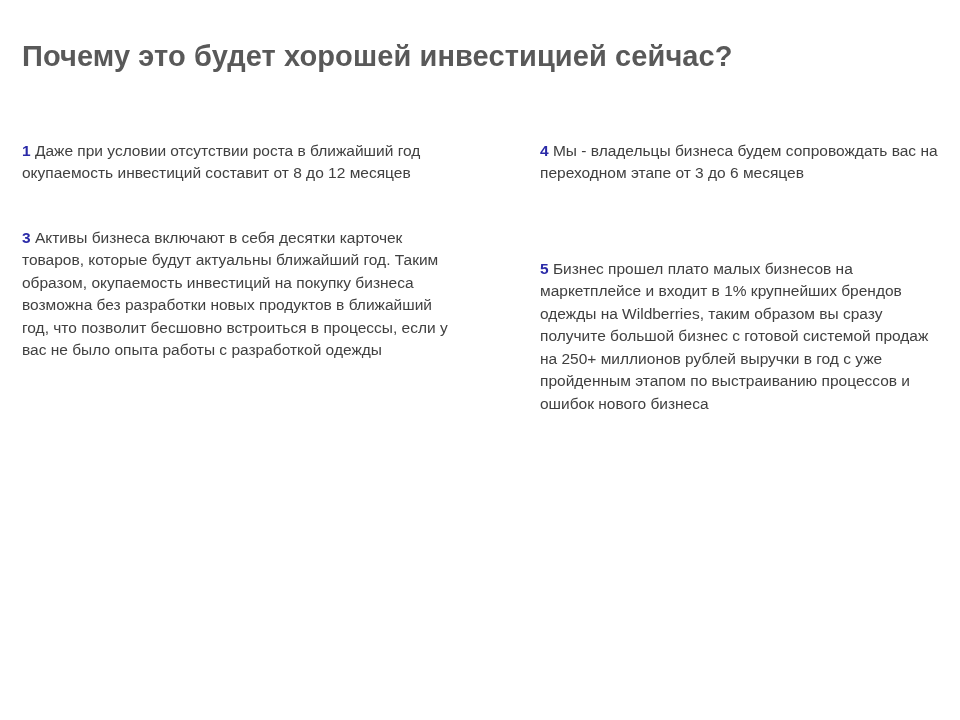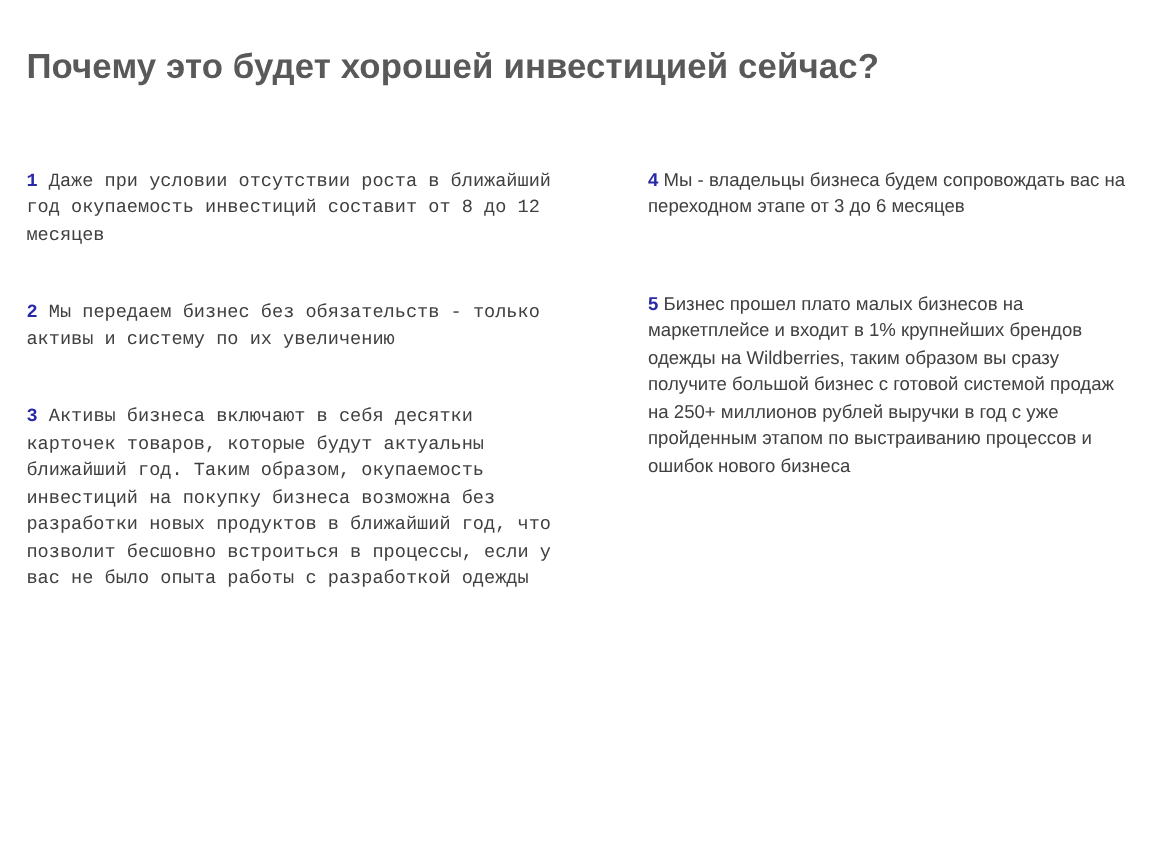--- a/index.html
+++ b/index.html
@@ -38,60 +38,56 @@
     display: flex;
     flex-direction: row;
     align-items: flex-start;
   }
   .col {
     width: 458px;
     box-sizing: border-box;
   }
   .col-left {
     padding-right: 18px;
-    font-family: Liberation Mono, monospace;
   }
   .col-right {
     padding-left: 60px;
   }
   .item {
     font-size: 15.5px;
     line-height: 1.45;
     color: #404040;
     margin: 0 0 42px 0;
   }
   .item:last-child {
     margin-bottom: 0;
   }
   .num {
     font-weight: bold;
     color: #2a2aa8;
   }
   .col-right .item:first-child {
-    margin-bottom: 58px;
+    margin-bottom: 73px;
   }
 </style>
 </head>
 <body>
 
 <div class="slide">
 
   <div class="slide-title">Почему это будет хорошей инвестицией сейчас?</div>
 
   <div class="columns">
 
     <div class="col col-left">
 
       <p class="item">
         <span class="num">1</span><span> Даже при условии отсутствии роста в ближайший год окупаемость инвестиций составит от 8 до 12 месяцев</span>
       </p>
 
-      <p class="item">
-        <span class="num">2</span><span> Мы передаем бизнес без обязательств - только активы и систему по их увеличению</span>
-      </p>
 
       <p class="item">
         <span class="num">3</span><span> Активы бизнеса включают в себя десятки карточек товаров, которые будут актуальны ближайший год. Таким образом, окупаемость инвестиций на покупку бизнеса возможна без разработки новых продуктов в ближайший год, что позволит бесшовно встроиться в процессы, если у вас не было опыта работы с разработкой одежды</span>
       </p>
 
     </div>
 
     <div class="col col-right">
 
       <p class="item">

